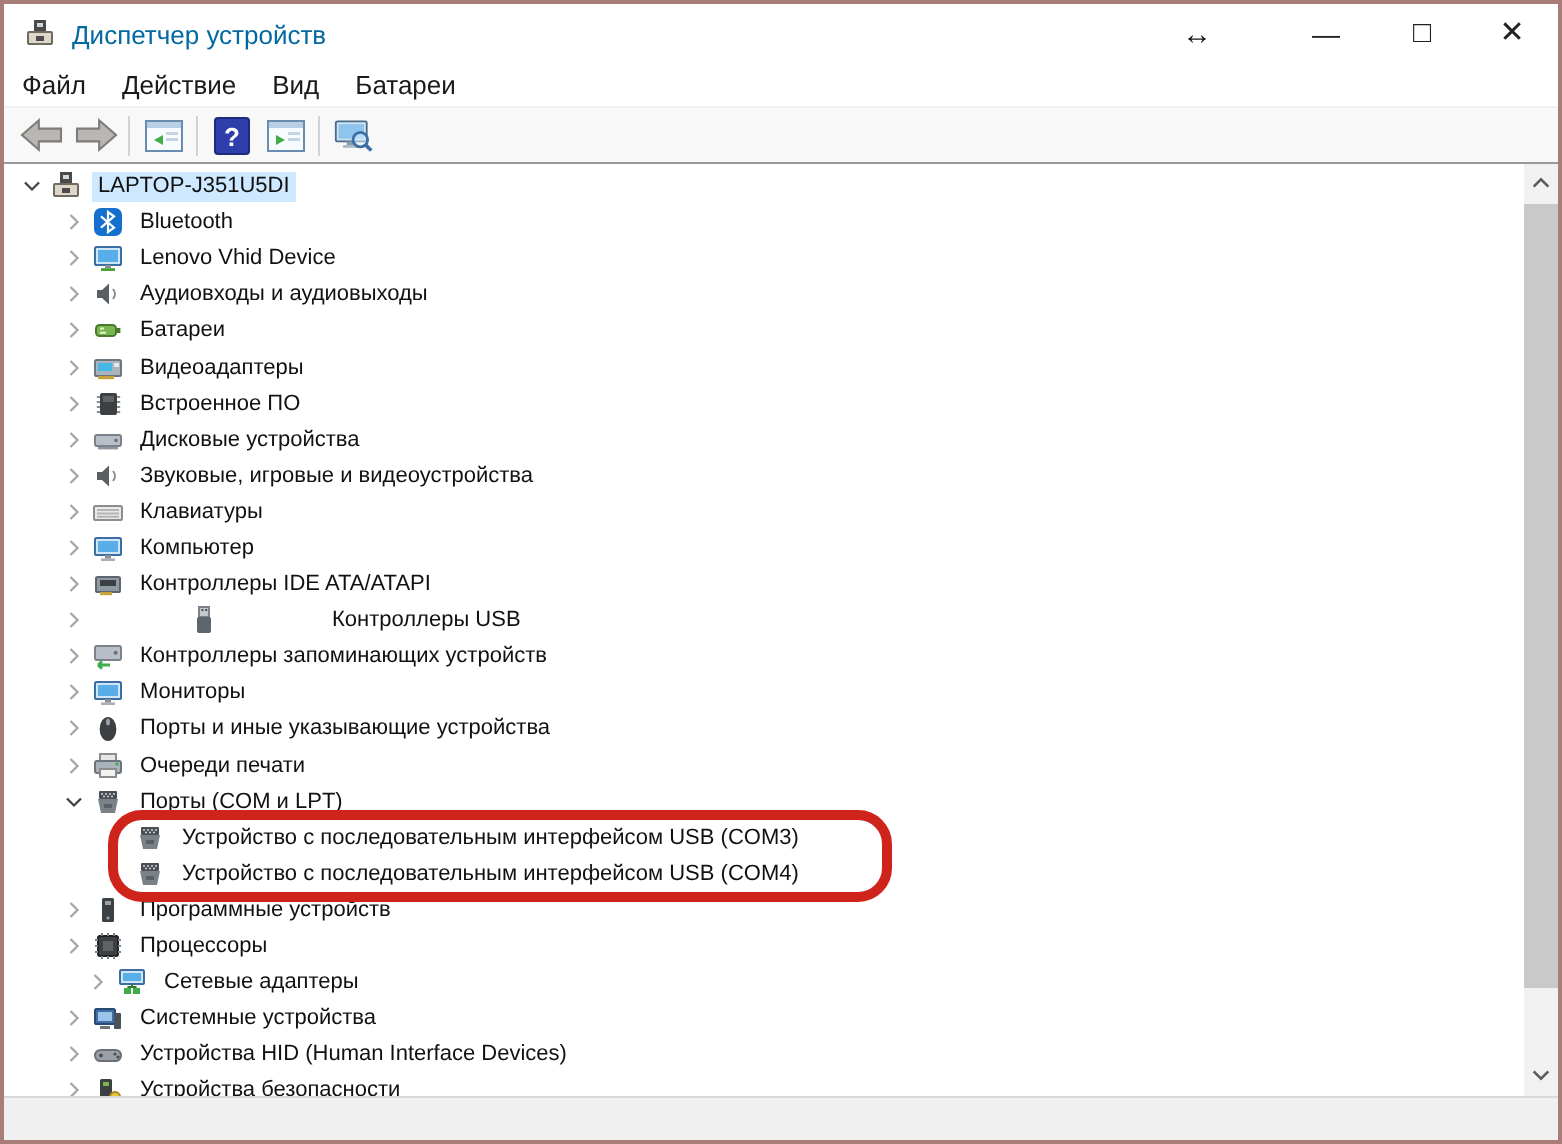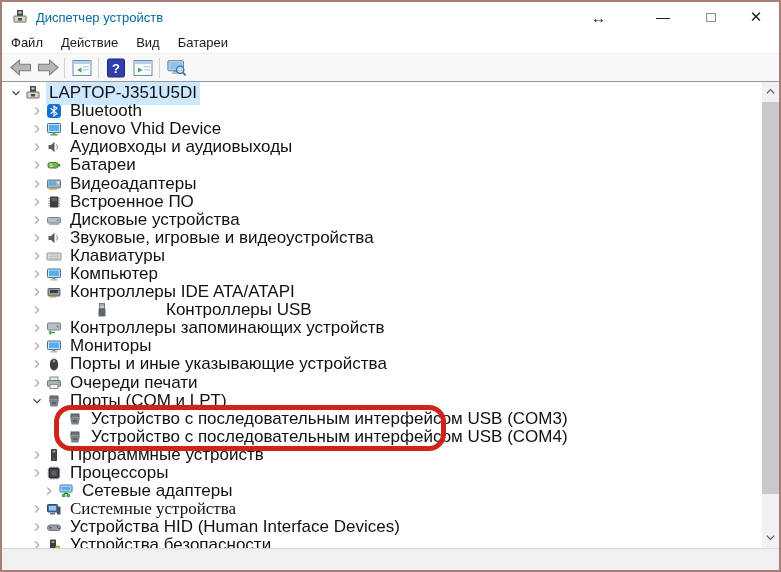--- a/index.html
+++ b/index.html
@@ -25,21 +25,21 @@
   .tbtn svg{width:20px;height:20px;display:block}
   .tbtn.arrow svg{width:24px;height:19px}
   .tsep{width:1px;height:20px;background:#d2d2d2;margin:0 3px}
   .content{flex:1;position:relative;overflow:hidden;background:#fff}
   .tree{position:absolute;left:0;top:0;right:17px;bottom:0;overflow:hidden;padding-top:2px}
   .row{height:18.1px;display:flex;align-items:center;white-space:nowrap}
   .chev{width:16px;height:16px;flex:none;display:flex;align-items:center;justify-content:center}
   .chev svg{width:14px;height:14px;display:block}
   .ticon{width:16px;height:16px;flex:none;margin:0 5px 0 1px}
   .ticon svg{width:16px;height:16px;display:block}
-  .lab{font-size:17px;color:#111;padding:1.5px 3px}
+  .lab{font-size:11px;color:#111;padding:1.5px 3px}
   .lab.sel{background:#cde8ff}
   .scrollbar{position:absolute;top:0;right:0;width:17px;height:100%;background:#f1f1f1}
   .sb-btn{position:absolute;left:0;width:17px;height:17px;display:flex;align-items:center;justify-content:center}
   .sb-up{top:1px}
   .sb-down{bottom:2px}
   .sb-btn svg{width:11px;height:11px;display:block}
   .sb-thumb{position:absolute;left:0;top:20px;width:17px;height:392px;background:#c9c9c9}
   .statusbar{height:22px;background:#f0f0f0;border-top:1px solid #d9d9d9;flex:none}
   .annotation{position:absolute;left:52px;top:323px;width:392px;height:46px;
     border:5px solid #cf241c;border-radius:17px;pointer-events:none}
@@ -473,21 +473,21 @@
             <svg viewBox="0 0 16 16">
               <rect x="2" y="2" width="12" height="7" rx="0.8" fill="#cfe6f7" stroke="#3a6ea5"></rect>
               <rect x="3.5" y="3.5" width="9" height="4" fill="#58aee8"></rect>
               <path d="M8 9 v1.5 M5.7 10.5 h4.6" stroke="#2e7d32" fill="none"></path>
               <rect x="4" y="11" width="3.5" height="3" fill="#3fae49"></rect>
               <rect x="8.5" y="11" width="3.5" height="3" fill="#3fae49"></rect>
             </svg>
           </span>
           <span class="lab">Сетевые адаптеры</span>
         </div>
-        <div class="row" style="padding-left: 27px; font-family: Liberation Serif, serif;">
+        <div class="row" style="padding-left: 27px;">
           <span class="chev">
             <svg viewBox="0 0 16 16">
               <path d="M6 4 L10 8 L6 12" fill="none" stroke="#a6a6a6" stroke-width="1.3"></path>
             </svg>
           </span>
           <span class="ticon">
             <svg viewBox="0 0 16 16">
               <rect x="1.5" y="3.5" width="10" height="7.5" rx="0.8" fill="#3f6fa8" stroke="#2a4a73"></rect>
               <rect x="3" y="5" width="7" height="4.5" fill="#9cc3e8"></rect>
               <rect x="11" y="5.5" width="3.5" height="8" rx="0.5" fill="#4a5258"></rect>

